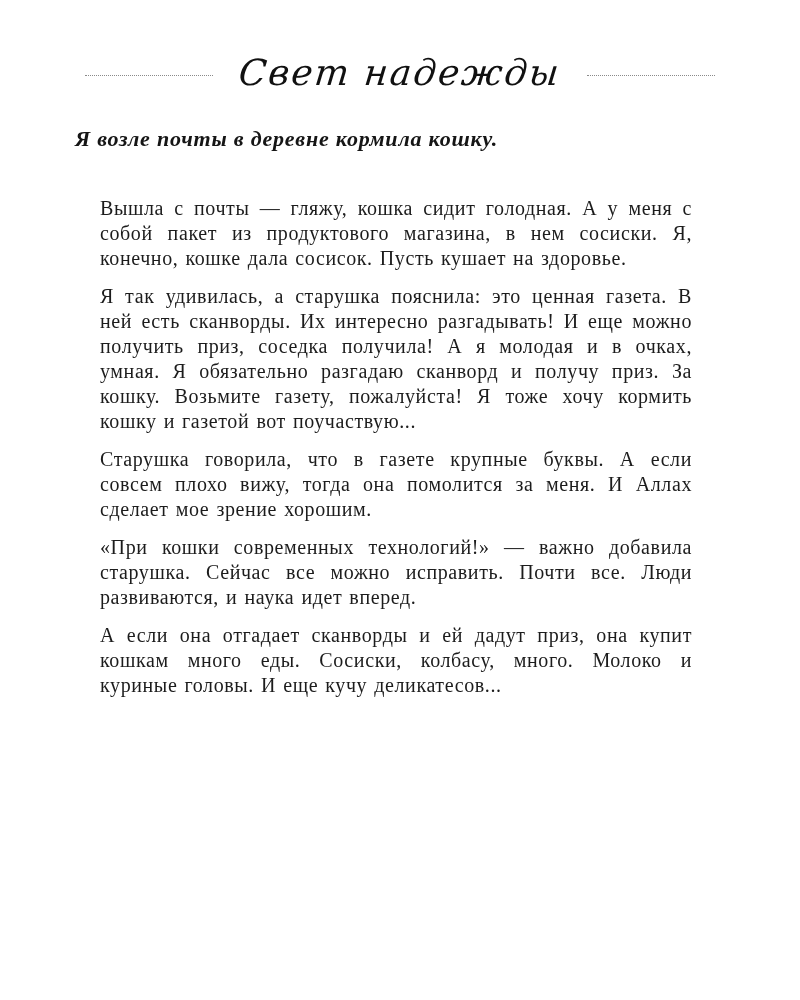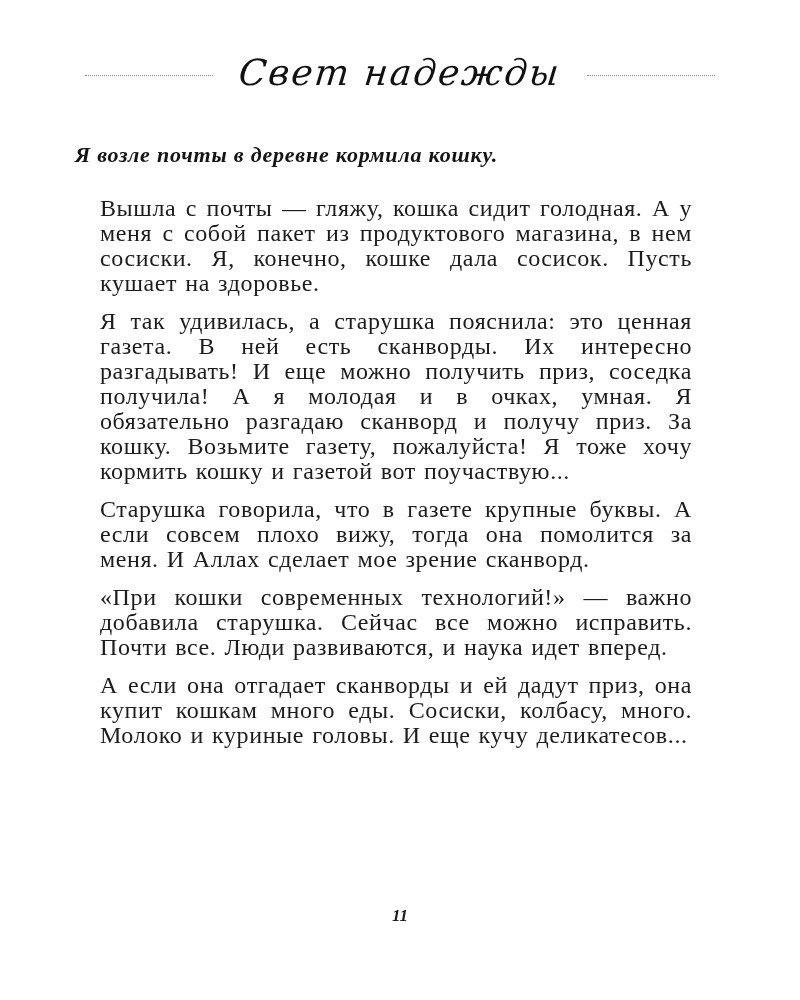--- a/index.html
+++ b/index.html
@@ -46,31 +46,30 @@
   .chapter-heading {
     position: absolute;
     top: 126px;
     left: 75px;
     width: 650px;
     font-style: italic;
     font-weight: bold;
     font-size: 22px;
     letter-spacing: 0.8px;
     color: #151515;
-    margin-top: 16px;
   }
   .body-text {
     position: absolute;
     top: 196px;
     left: 100px;
     width: 592px;
   }
   .body-text p {
     margin: 0 0 13px 0;
-    font-size: 24px;
+    font-size: 20px;
     line-height: 25px;
     text-align: justify;
     letter-spacing: 0.6px;
     word-spacing: 1.5px;
     color: #1c1c1c;
     hyphens: auto;
   }
   .page-number {
     position: absolute;
     top: 906px;
@@ -92,20 +91,19 @@
     <span class="header-line"></span>
     <span class="header-title">Свет надежды</span>
     <span class="header-line"></span>
   </div>
 
   <div class="chapter-heading">Я возле почты в деревне кормила кошку.</div>
 
   <div class="body-text">
     <p>Вышла с почты — гляжу, кошка сидит голодная. А у меня с собой пакет из продуктового магазина, в нем сосиски. Я, конечно, кошке дала сосисок. Пусть кушает на здоровье.</p>
     <p>Я так удивилась, а старушка пояснила: это ценная газета. В ней есть сканворды. Их интересно разгадывать! И еще можно получить приз, соседка получила! А я молодая и в очках, умная. Я обязательно разгадаю сканворд и получу приз. За кошку. Возьмите газету, пожалуйста! Я тоже хочу кормить кошку и газетой вот поучаствую...</p>
-    <p>Старушка говорила, что в газете крупные буквы. А если совсем плохо вижу, тогда она помолится за меня. И Аллах сделает мое зрение сканворд.</p>
+    <p>Старушка говорила, что в газете крупные буквы. А если совсем плохо вижу, тогда она помолится за меня. И Аллах сделает мое зрение хорошим.</p>
     <p>«При кошки современных технологий!» — важно добавила старушка. Сейчас все можно исправить. Почти все. Люди развиваются, и наука идет вперед.</p>
     <p>А если она отгадает сканворды и ей дадут приз, она купит кошкам много еды. Сосиски, колбасу, много. Молоко и куриные головы. И еще кучу деликатесов...</p>
   </div>
 
-  <div class="page-number">11</div>
 
 </div>
 
 </body></html>

